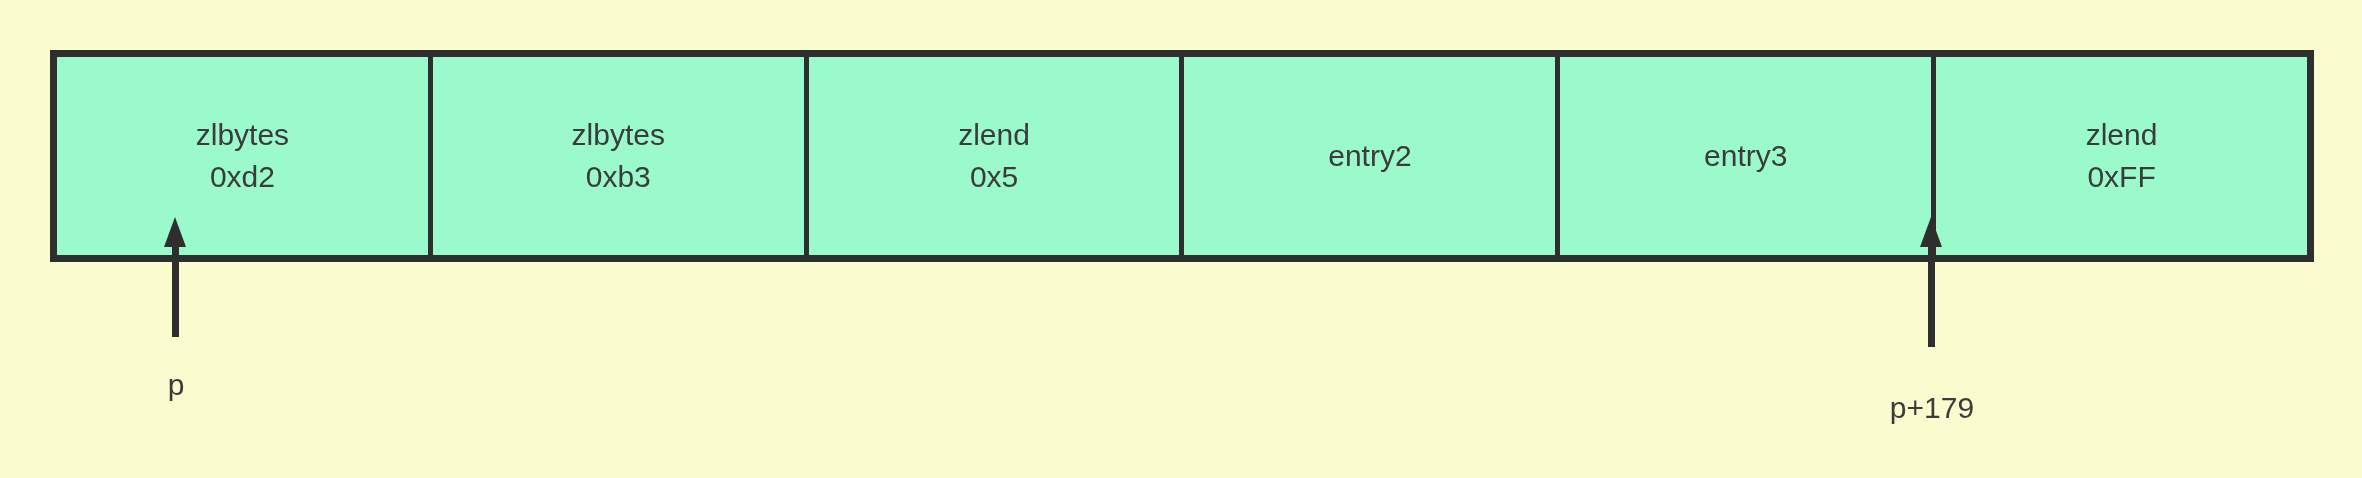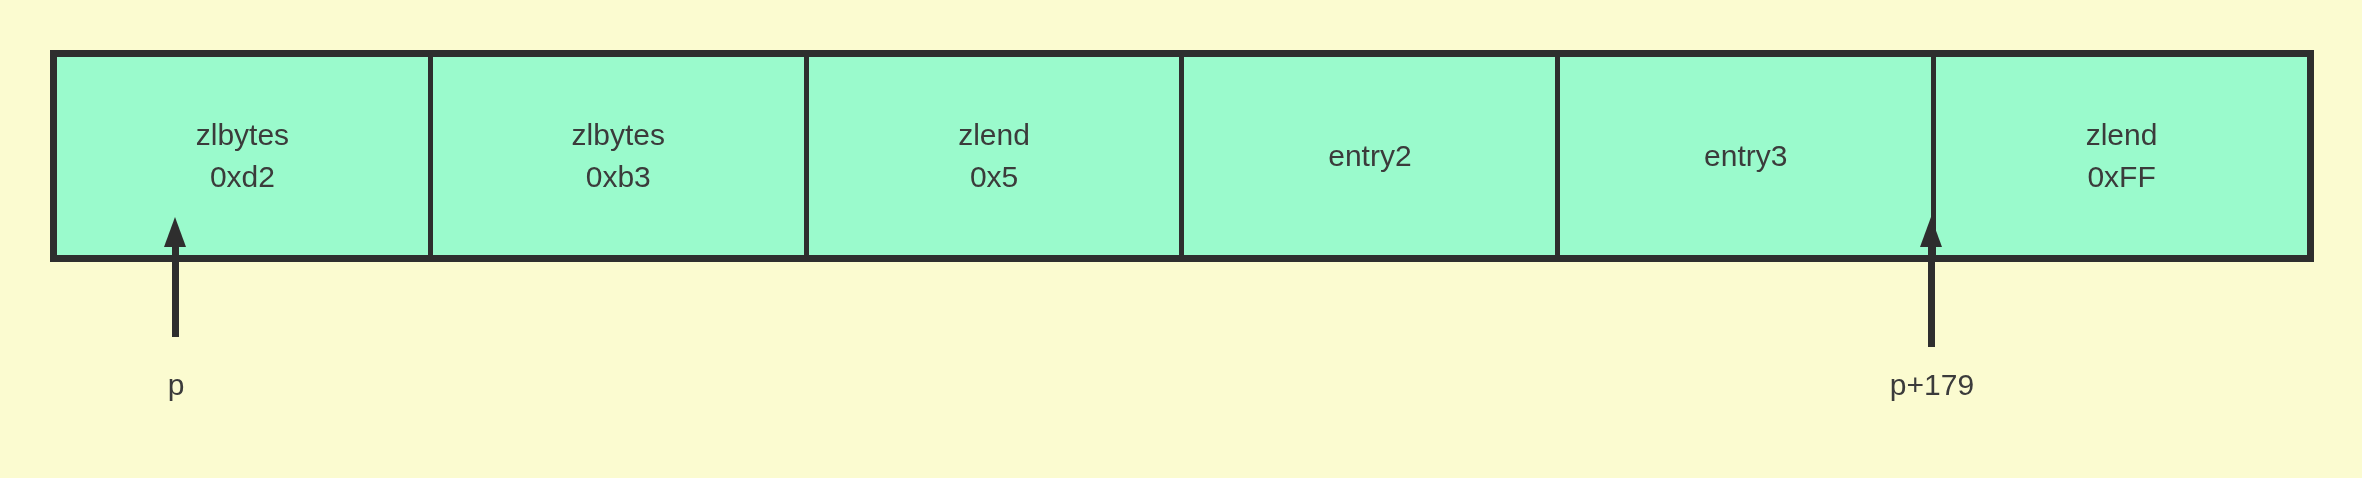--- a/index.html
+++ b/index.html
@@ -58,21 +58,21 @@
   .arrow-p179 { left: 1920px; }
   .arrow-p179 .arrow-line { height: 100px; }
   .pointer-label {
     position: absolute;
     transform: translateX(-50%);
     font-size: 30px;
     color: #3b3b3b;
     white-space: nowrap;
   }
   .label-p    { left: 176px;  top: 368px; }
-  .label-p179 { left: 1932px; top: 368px; }
+  .label-p179 { left: 1932px; top: 391px; }
 </style>
 </head>
 <body>
 
 <div class="canvas">
 
   <div class="ziplist">
     <div class="cell">
       <span>zlbytes</span>
       <span>0xd2</span>

